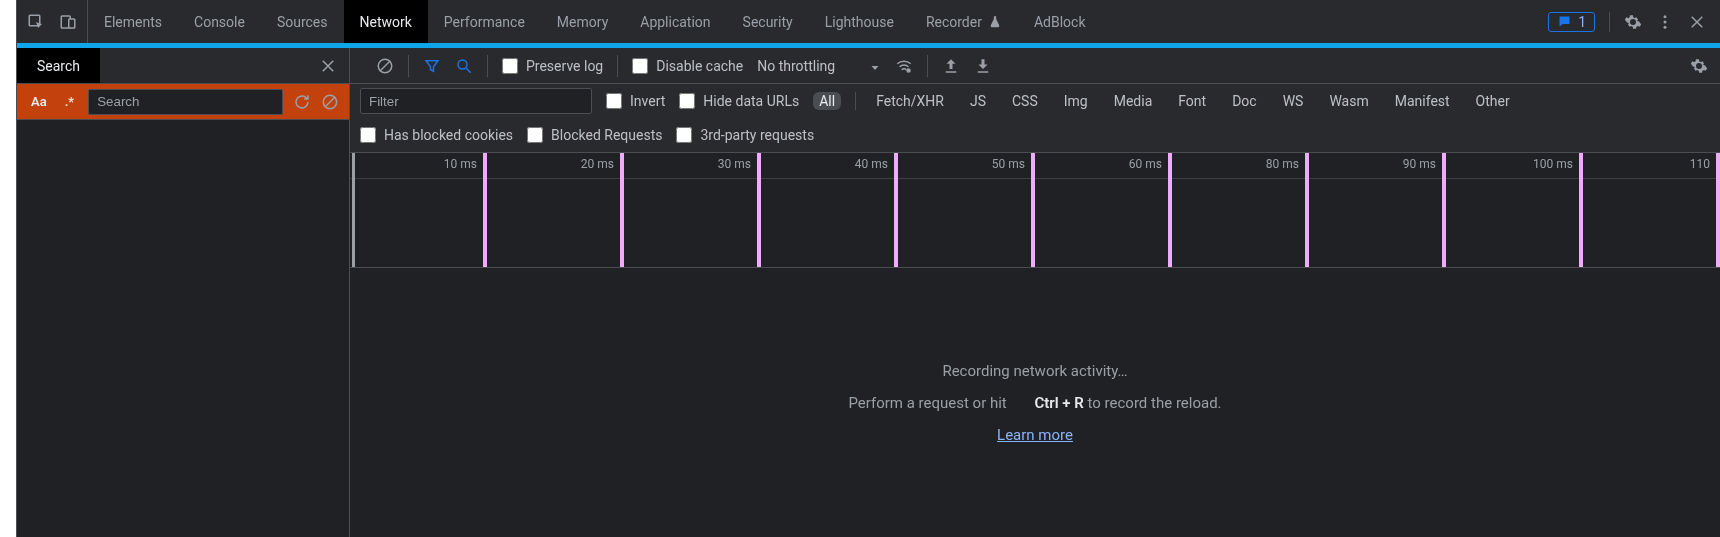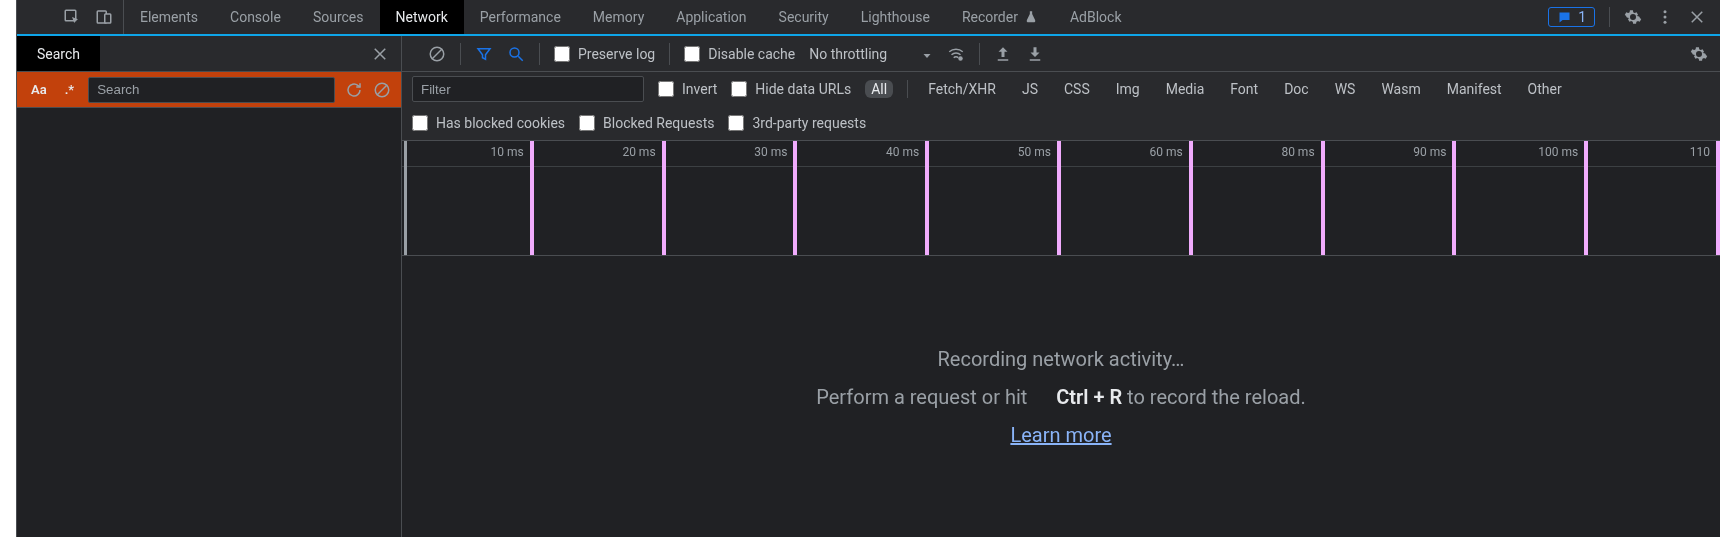--- a/index.html
+++ b/index.html
@@ -4,38 +4,38 @@
 <style>
   * { box-sizing: border-box; margin: 0; padding: 0; }
   html, body { width: 1720px; height: 537px; background: #202124; color: #bdc1c6; font-family: "Segoe UI", Roboto, Arial, sans-serif; font-size: 14px; overflow: hidden; }
   body { display: flex; }
 
   .gutter { width: 17px; height: 100%; background: #fff; border-right: 1px solid #4a4d51; }
 
   .main { flex: 1 1 auto; height: 100%; display: flex; flex-direction: column; }
 
   
-  .tabbar { height: 36px; background: #292a2d; display: flex; align-items: stretch; border-bottom: 2px solid #0ea5e9; padding-left: 36px; }
+  .tabbar { height: 48px; background: #292a2d; display: flex; align-items: stretch; border-bottom: 5px solid #0ea5e9; }
   .tabbar .left { display: flex; align-items: center; padding: 0 10px; gap: 14px; border-right: 1px solid #4a4d51; }
   .tabbar .tabs { display: flex; align-items: stretch; }
   .tab { display: flex; align-items: center; padding: 0 16px; color: #9aa0a6; cursor: pointer; }
   .tab.active { background: #000; color: #e8eaed; }
   .tabbar .right { margin-left: auto; display: flex; align-items: center; gap: 14px; padding: 0 14px; }
   .issues { display: flex; align-items: center; gap: 6px; border: 1px solid #1a73e8; border-radius: 3px; padding: 1px 8px; color: #8ab4f8; }
   .sep { width: 1px; height: 20px; background: #4a4d51; }
 
   .icon { display: inline-flex; width: 18px; height: 18px; color: #9aa0a6; }
   .icon svg { width: 100%; height: 100%; }
   .icon.blue { color: #1a73e8; }
 
   
   .split { flex: 1 1 auto; display: flex; min-height: 0; }
 
   
-  .search-panel { width: 385px; display: flex; flex-direction: column; border-right: 1px solid #4a4d51; background: #202124; }
+  .search-panel { width: 333px; display: flex; flex-direction: column; border-right: 1px solid #4a4d51; background: #202124; }
   .search-tabrow { height: 36px; display: flex; align-items: stretch; background: #292a2d; border-bottom: 1px solid #4a4d51; }
   .search-tab { display: flex; align-items: center; padding: 0 20px; background: #000; color: #e8eaed; }
   .search-tabrow .spacer { flex: 1; }
   .search-tabrow .close { display: flex; align-items: center; padding: 0 12px; color: #9aa0a6; cursor: pointer; }
   .search-toolbar { height: 36px; display: flex; align-items: center; gap: 10px; padding: 0 10px; background: #c2410c; border-bottom: 1px solid #4a4d51; }
   .search-toolbar .toggle { font-weight: 600; color: #e8eaed; font-size: 13px; padding: 2px 4px; cursor: pointer; }
   .search-toolbar .regex { color: #e8eaed; font-weight: 600; }
   .search-input { flex: 1; background: #202124; border: 1px solid #4a4d51; color: #e8eaed; height: 26px; padding: 0 8px; border-radius: 2px; }
   .search-input::placeholder { color: #9aa0a6; }
 
@@ -58,21 +58,21 @@
   .type.active { background: #4a4d51; color: #e8eaed; }
   .typesep { width: 1px; height: 18px; background: #4a4d51; }
 
   .timeline { height: 115px; border-bottom: 1px solid #4a4d51; background: #202124; position: relative; }
   .timeline .ruler { position: absolute; left: 0; right: 0; top: 0; height: 26px; border-bottom: 1px solid #3c4043; }
   .timeline .cols { position: absolute; inset: 0; display: flex; }
   .timeline .col { flex: 1 0 0; border-right: 4px solid #f0abfc; position: relative; }
   .timeline .col span { position: absolute; top: 4px; right: 6px; font-size: 12px; color: #9aa0a6; }
   .timeline .startbar { position: absolute; left: 2px; top: 0; bottom: 0; width: 3px; background: #9aa0a6; }
 
-  .empty { flex: 1 1 auto; display: flex; flex-direction: column; align-items: center; justify-content: center; background: #202124; color: #9aa0a6; gap: 14px; font-size: 20px; }
+  .empty { flex: 1 1 auto; display: flex; flex-direction: column; align-items: center; justify-content: center; background: #202124; color: #9aa0a6; gap: 14px; font-size: 15px; }
   .empty .kbd { color: #e8eaed; font-weight: 600; margin-left: 24px; }
   .empty a { color: #8ab4f8; text-decoration: underline; }
 
   .net-toolbar .spacer { flex: 1; }
   .tab .flask { margin-left: 6px; }
 </style>
 </head>
 <body>
 
 <div class="gutter"></div>

